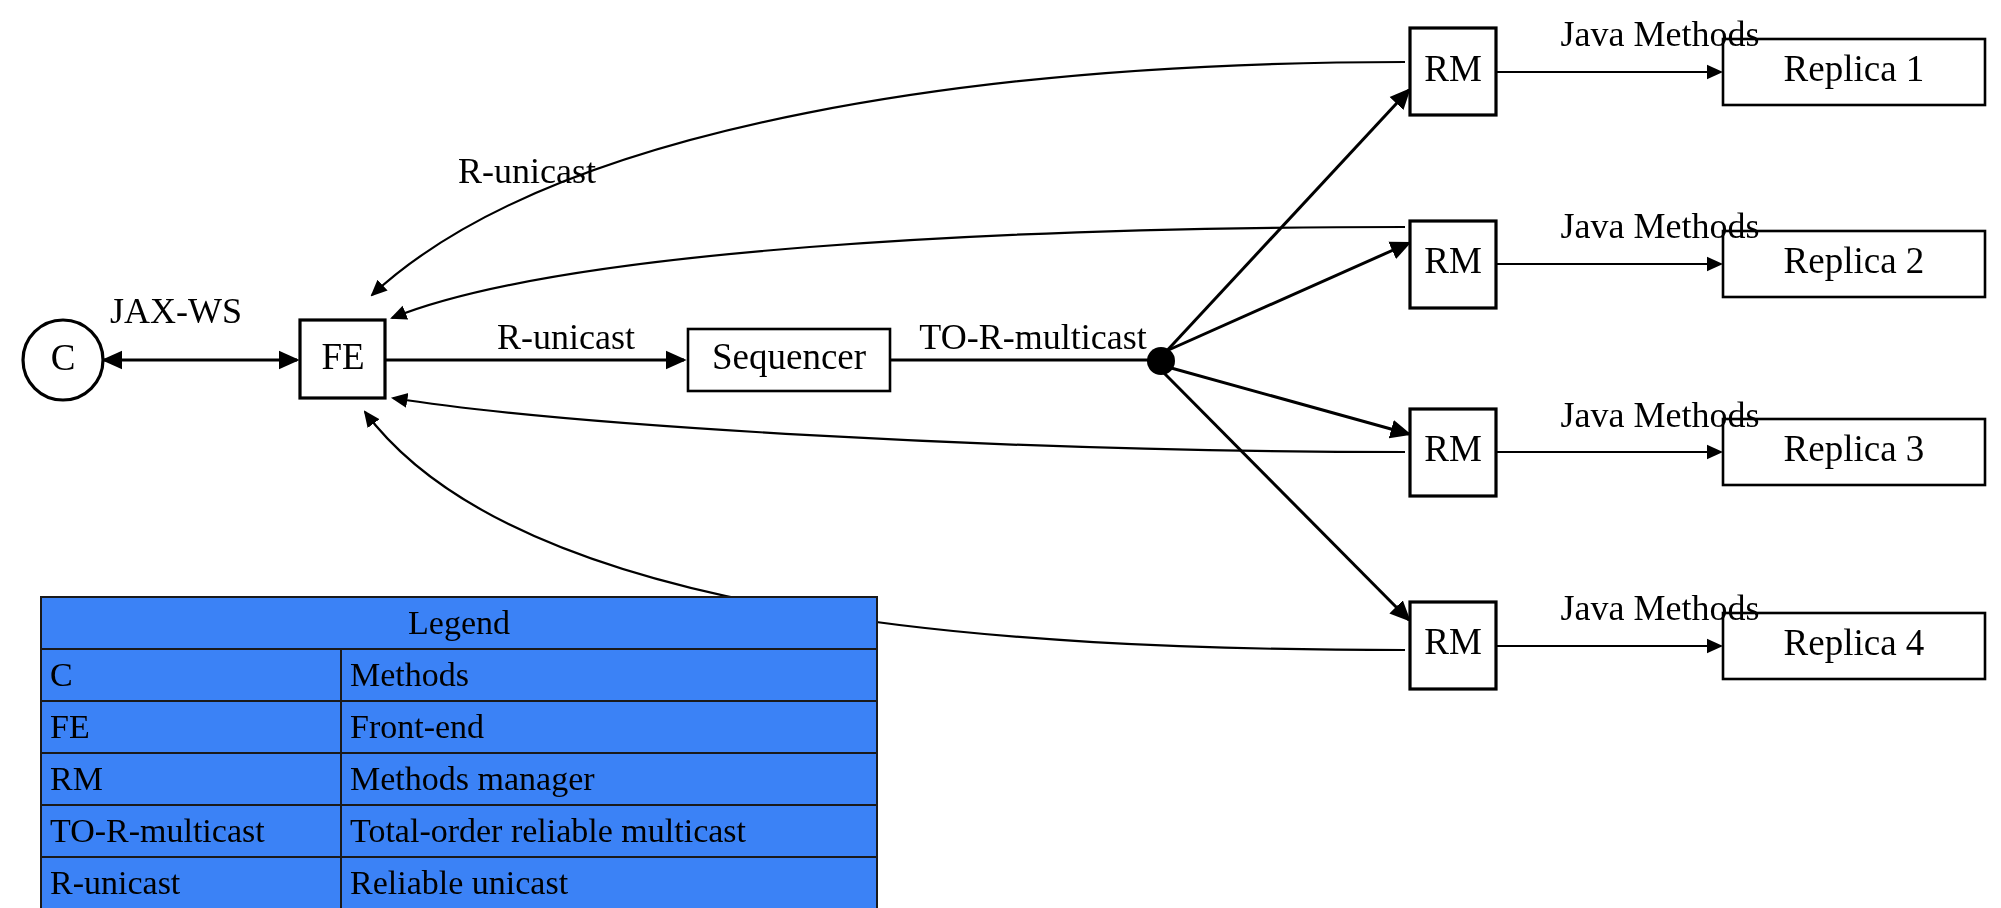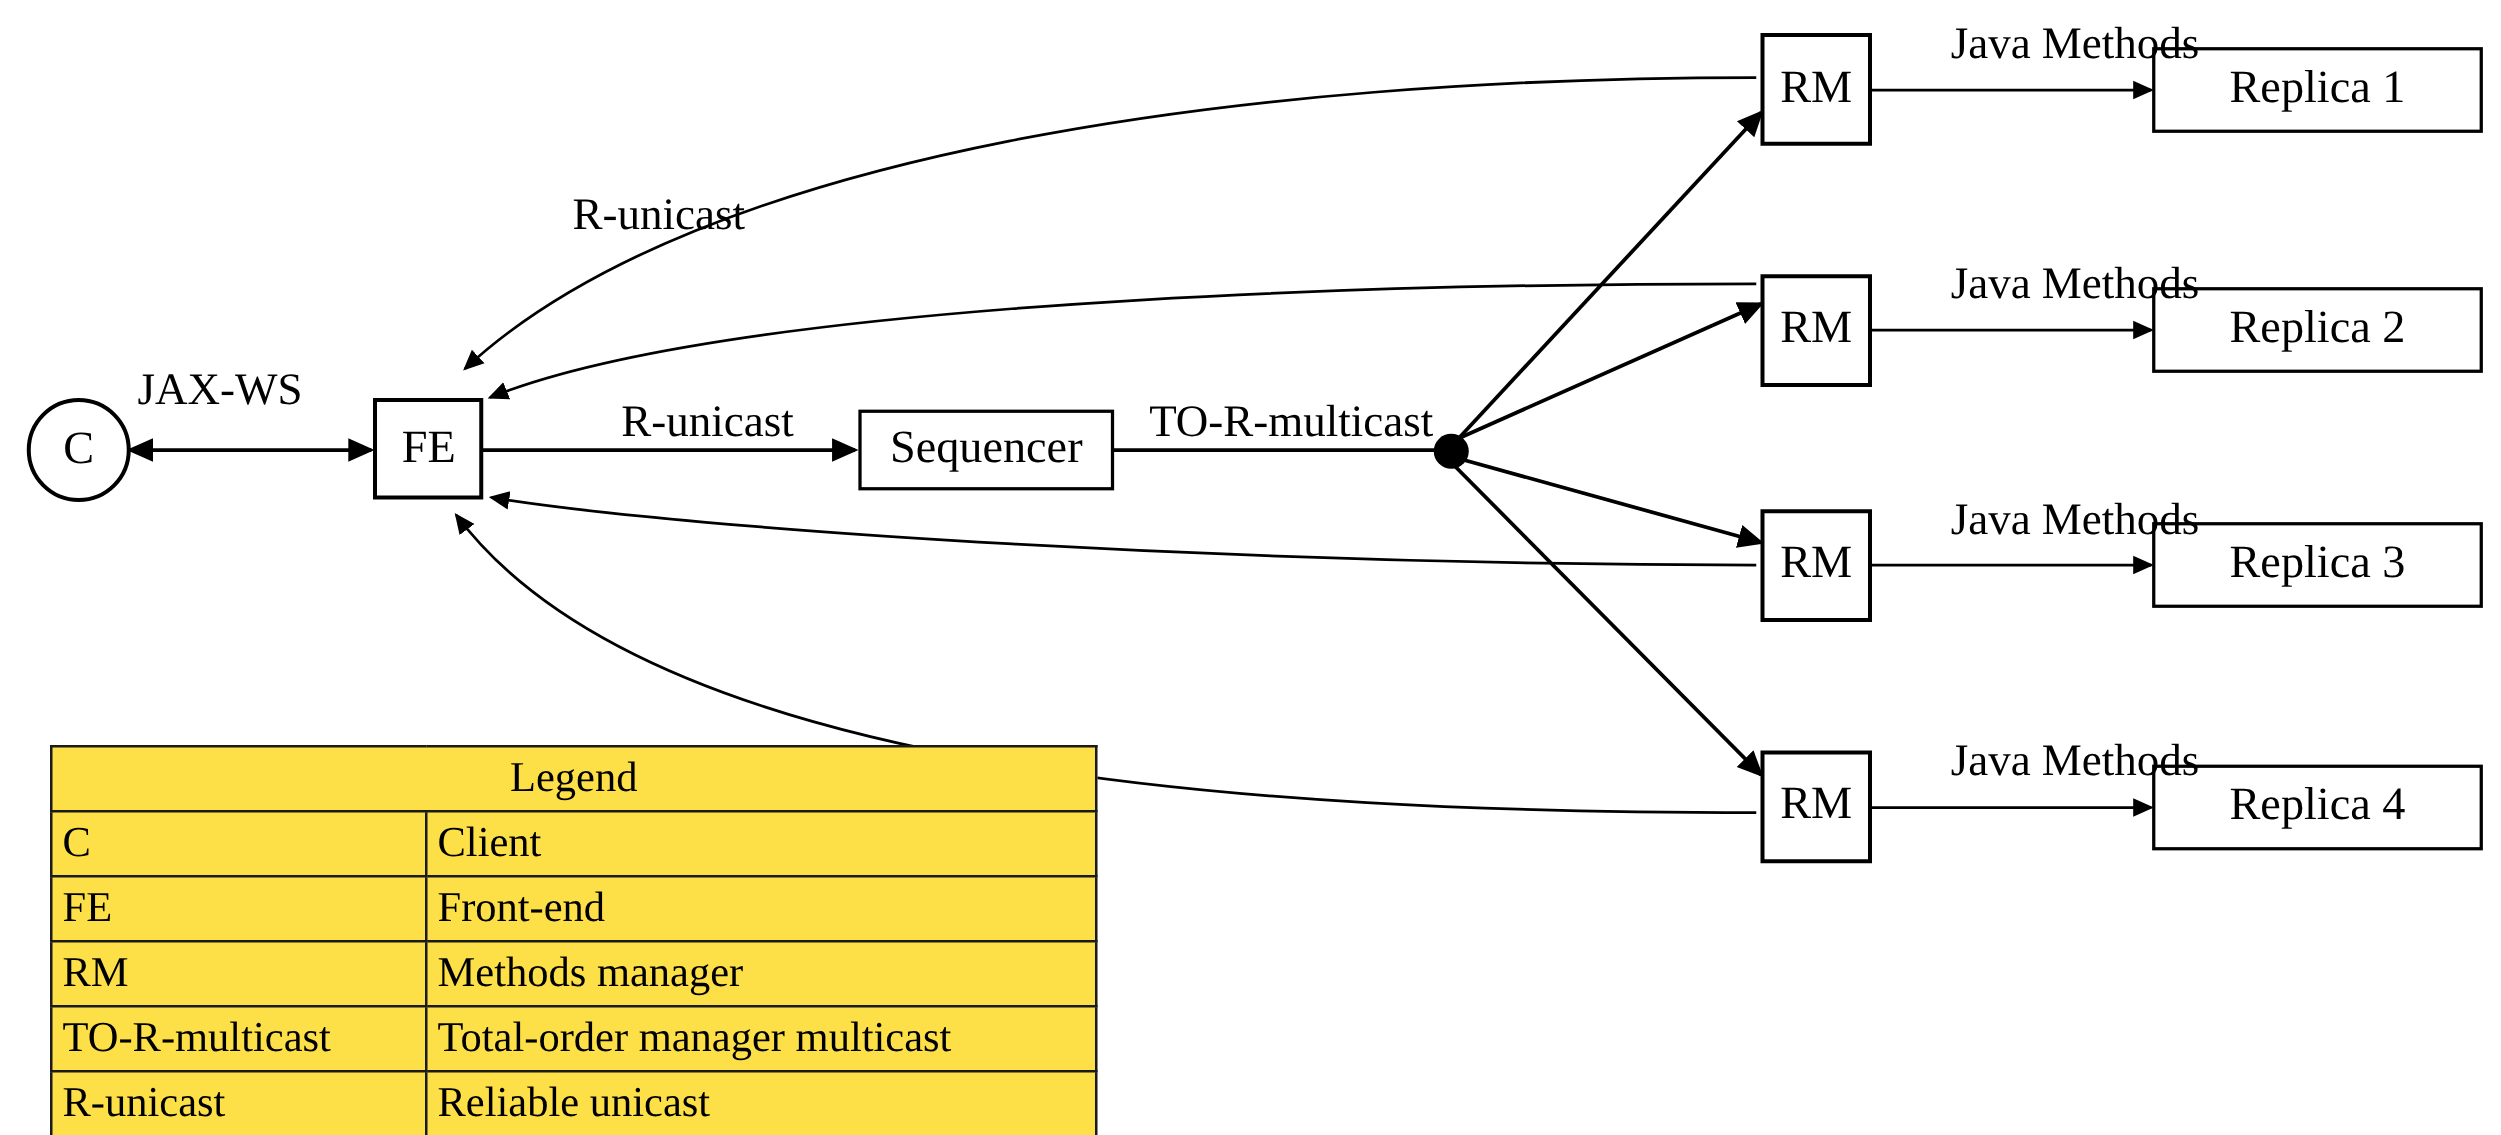--- a/index.html
+++ b/index.html
@@ -69,21 +69,21 @@
     left: 40px;
     top: 596px;
     width: 836px;
     border-collapse: collapse;
     background: #f1f1f1;
     font-family: "Liberation Serif", "DejaVu Serif", serif;
     table-layout: fixed;
   }
   .legend td {
     border: 2px solid #1a1a1a;
-    background: #fde047;
+    background: #3b82f6;
     font-size: 34px;
     color: #000000;
     padding: 4px 8px;
     height: 42px;
     line-height: 1.05;
     vertical-align: middle;
   }
   .legend td.head {
     text-align: center;
   }
@@ -182,33 +182,33 @@
     <colgroup>
         <col class="c1">
         <col class="c2">
       </colgroup>
     <tbody>
       <tr>
         <td class="head" colspan="2">Legend</td>
       </tr>
       <tr>
         <td>C</td>
-        <td>Client</td>
+        <td>Methods</td>
       </tr>
       <tr>
         <td>FE</td>
         <td>Front-end</td>
       </tr>
       <tr>
         <td>RM</td>
         <td>Methods manager</td>
       </tr>
       <tr>
         <td>TO-R-multicast</td>
-        <td>Total-order manager multicast</td>
+        <td>Total-order reliable multicast</td>
       </tr>
       <tr>
         <td>R-unicast</td>
         <td>Reliable unicast</td>
       </tr>
     </tbody>
   </table>
 
 </div>
 

